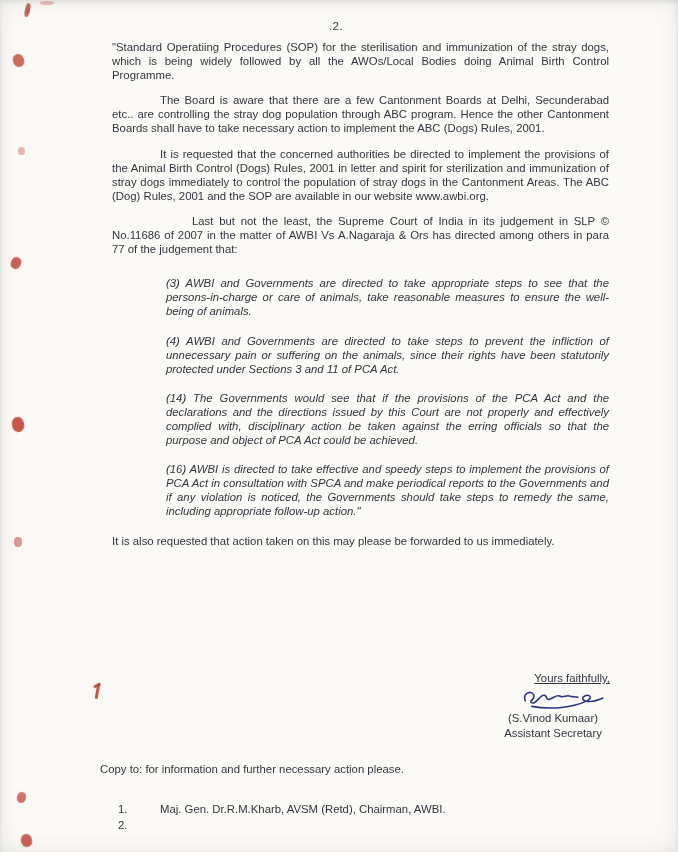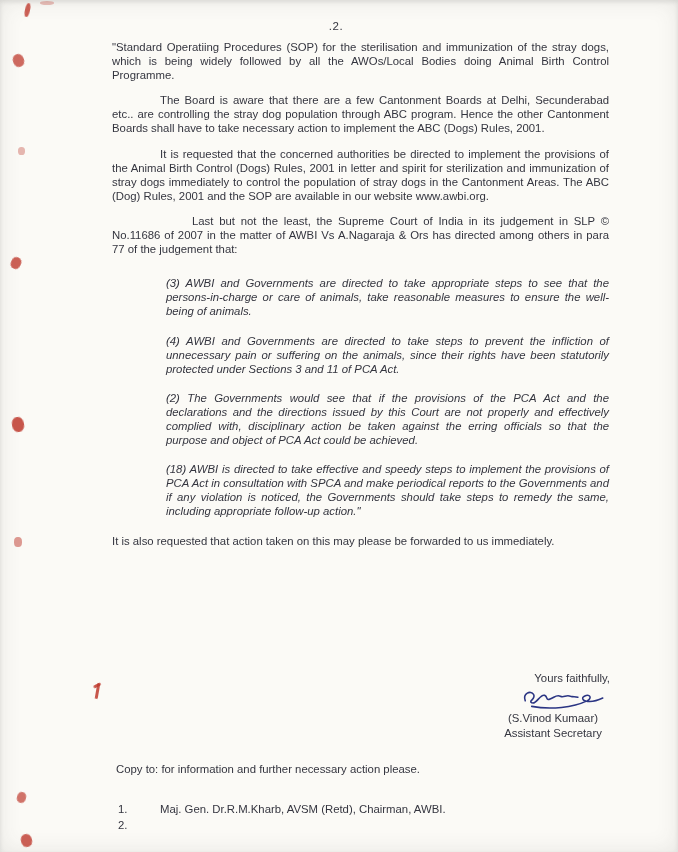--- a/index.html
+++ b/index.html
@@ -31,27 +31,27 @@
   .quote {
     font-style:italic; padding-left:54px; margin-bottom:15px;
     text-align:justify;
   }
   .closing { margin-top:14px; margin-bottom:0; }
 
   .sig-block {
     position:absolute; top:671px; right:66px; width:118px;
     text-align:center; font-size:11.35px; line-height:15px;
   }
-  .sig-block .valediction { text-align:right; padding-right:2px; }
+  .sig-block .valediction { text-align:right; padding-right:2px;text-decoration:underline; }
   .scribble {
     display:block; margin:1px 0 0 auto; height:24px; width:96px;
     color: var(--signature-ink, #2b3583);
   }
 
-  .copy-note { position:absolute; top:763px; left:116px; font-size:11.35px; }
+  .copy-note { position:absolute; top:763px; left:100px; font-size:11.35px; }
   .copy-list { position:absolute; top:801px; left:118px; width:470px; font-size:11.35px; line-height:16px; }
   .copy-item { display:flex; }
   .copy-item .num { width:42px; flex:0 0 42px; }
 
   
   .mark {
     position:absolute; background: var(--pen-mark, #bf3a2e);
     border-radius:45%; filter: blur(.6px);
   }
   .m1 { left:25px; top:3px;   width:5px;  height:14px; opacity:.8;  transform:rotate(12deg); }
@@ -78,22 +78,22 @@
 
   <div class="content">
     <p class="para">"Standard Operatiing Procedures (SOP) for the sterilisation and immunization of the stray dogs, which is being widely followed by all the AWOs/Local Bodies doing Animal Birth Control Programme.</p>
     <p class="para indent">The Board is aware that there are a few Cantonment Boards at Delhi, Secunderabad etc.. are controlling the stray dog population through ABC program. Hence the other Cantonment Boards shall have to take necessary action to implement the ABC (Dogs) Rules, 2001.</p>
     <p class="para indent"><span>It is requested that the concerned authorities be directed to implement the provisions of the Animal Birth Control (Dogs) Rules, 2001 in letter and spirit for sterilization and immunization of stray dogs immediately to control the population of stray dogs in the Cantonment Areas. The ABC (Dog) Rules, 2001 and the SOP are available in our website </span><span class="link">www.awbi.org</span><span>.</span></p>
     <p class="para indent-lg">Last but not the least, the Supreme Court of India in its judgement in SLP © No.11686 of 2007 in the matter of AWBI Vs A.Nagaraja &amp; Ors has directed among others in para 77 of the judgement that:</p>
 
     <div class="quotes">
       <p class="quote">(3) AWBI and Governments are directed to take appropriate steps to see that the persons-in-charge or care of animals, take reasonable measures to ensure the well-being of animals.</p>
       <p class="quote">(4) AWBI and Governments are directed to take steps to prevent the infliction of unnecessary pain or suffering on the animals, since their rights have been statutorily protected under Sections 3 and 11 of PCA Act.</p>
-      <p class="quote">(2) The Governments would see that if the provisions of the PCA Act and the declarations and the directions issued by this Court are not properly and effectively complied with, disciplinary action be taken against the erring officials so that the purpose and object of PCA Act could be achieved.</p>
-      <p class="quote">(18) AWBI is directed to take effective and speedy steps to implement the provisions of PCA Act in consultation with SPCA and make periodical reports to the Governments and if any violation is noticed, the Governments should take steps to remedy the same, including appropriate follow-up action."</p>
+      <p class="quote">(14) The Governments would see that if the provisions of the PCA Act and the declarations and the directions issued by this Court are not properly and effectively complied with, disciplinary action be taken against the erring officials so that the purpose and object of PCA Act could be achieved.</p>
+      <p class="quote">(16) AWBI is directed to take effective and speedy steps to implement the provisions of PCA Act in consultation with SPCA and make periodical reports to the Governments and if any violation is noticed, the Governments should take steps to remedy the same, including appropriate follow-up action."</p>
     </div>
 
     <p class="para closing">It is also requested that action taken on this may please be forwarded to us immediately.</p>
   </div>
 
   <div class="sig-block">
     <div class="valediction">Yours faithfully,</div>
     <svg class="scribble" viewBox="0 0 96 26" aria-hidden="true">
       <path d="M6,15 C3,7 12,3 15,8 C18,13 9,15 13,17 C18,20 22,7 27,9 C31,11 28,15 33,13 C38,11 40,8 44,10 C48,12 50,8 55,10 C58,11 60,10 63,11" fill="none" stroke="currentColor" stroke-width="1.7" stroke-linecap="round"></path>
       <path d="M13,21 C34,25 58,22 73,15 C79,12 76,7 70,10 C64,13 73,20 90,12" fill="none" stroke="currentColor" stroke-width="1.7" stroke-linecap="round"></path>

